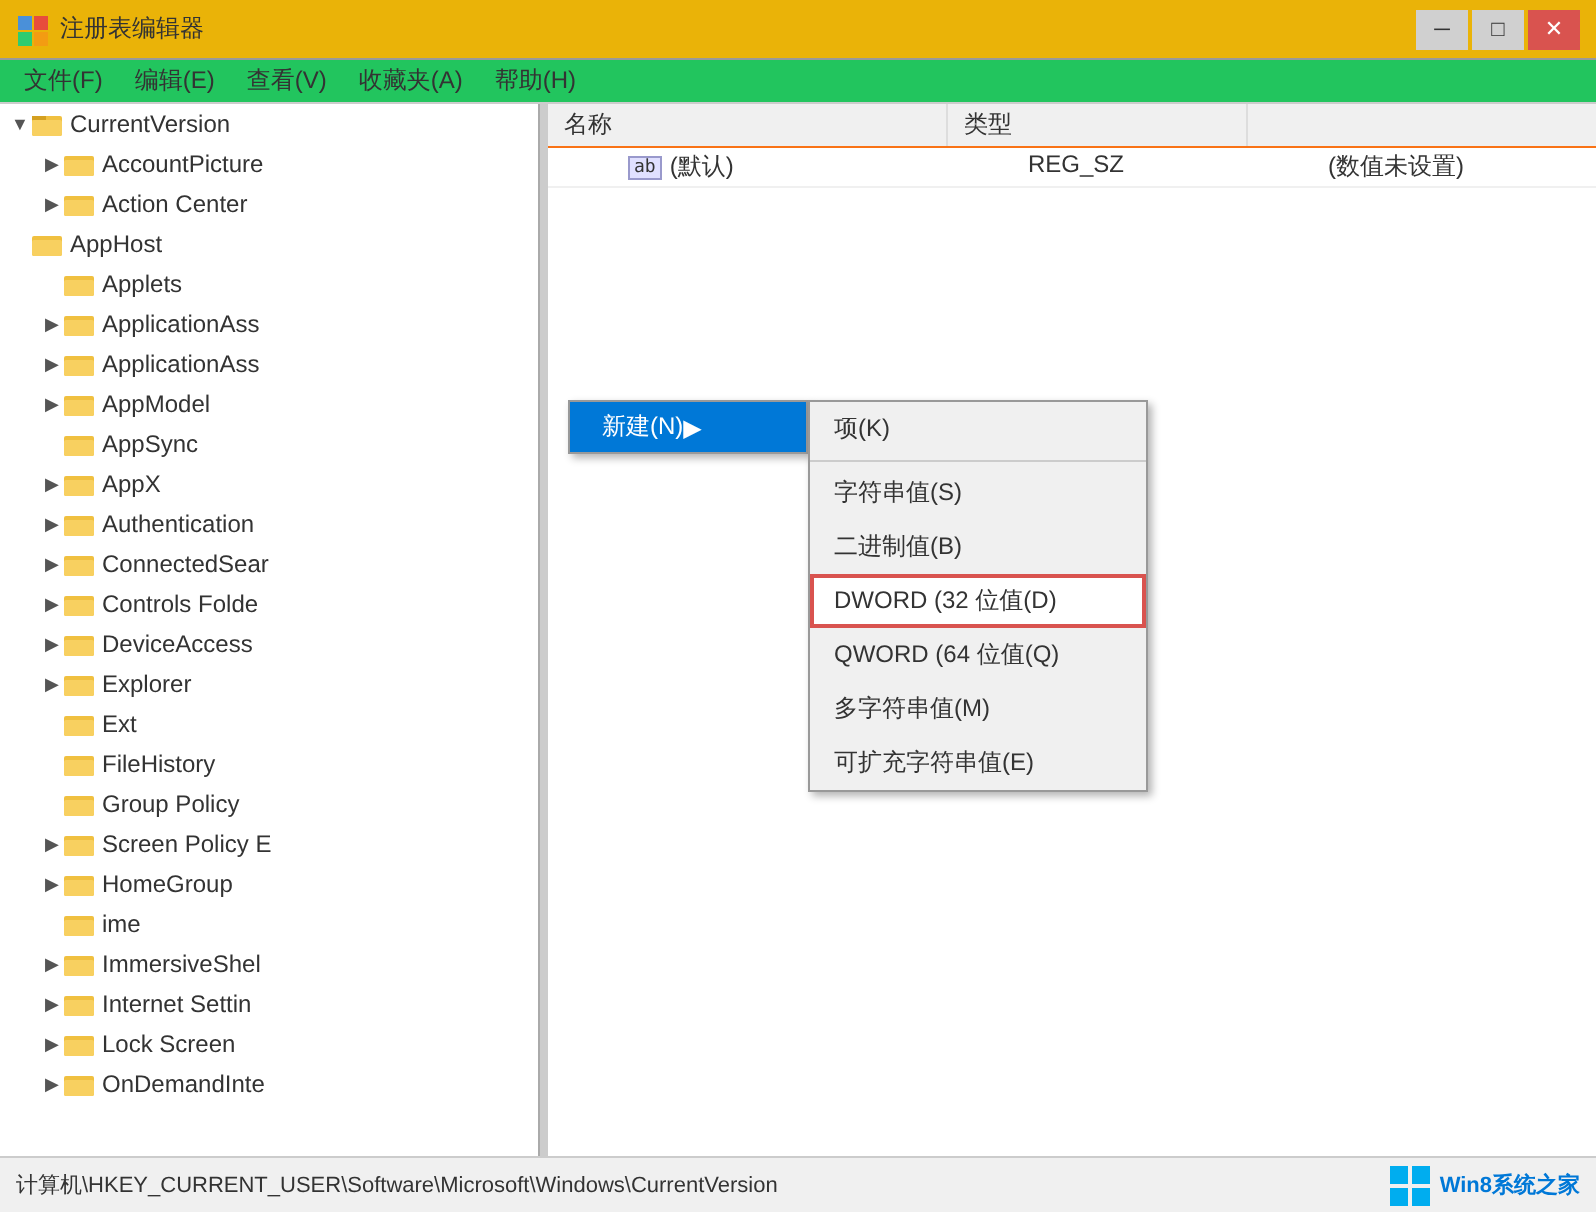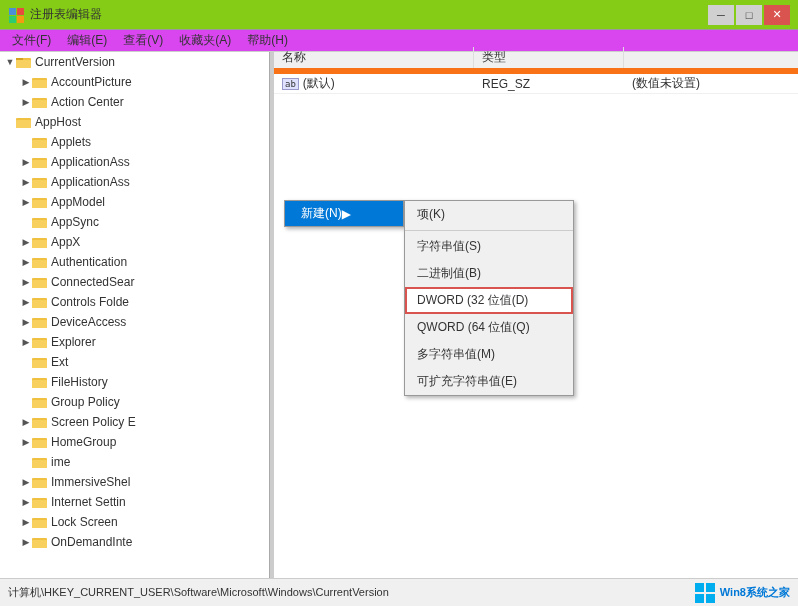--- a/index.html
+++ b/index.html
@@ -7,21 +7,21 @@
       width: 798px;
       height: 606px;
       font-family: "Microsoft YaHei", "SimHei", sans-serif;
       font-size: 12px;
       background: #f0f0f0;
       overflow: hidden;
     }
 
     
     .title-bar {
-      background: #84cc16;
+      background: #eab308;
       height: 30px;
       display: flex;
       align-items: center;
       justify-content: space-between;
       padding: 0 8px;
       border-bottom: 1px solid #999;
     }
     .title-bar-left {
       display: flex;
       align-items: center;
@@ -48,21 +48,21 @@
       font-size: 11px;
       display: flex;
       align-items: center;
       justify-content: center;
       color: #333;
     }
     .title-btn.close { background: #d9534f; color: white; }
 
     
     .menu-bar {
-      background: #d946ef;
+      background: #22c55e;
       height: 22px;
       display: flex;
       align-items: center;
       padding: 0 4px;
       border-bottom: 1px solid #ccc;
     }
     .menu-item {
       padding: 2px 8px;
       cursor: pointer;
       font-size: 12px;
@@ -126,44 +126,45 @@
       flex: 1;
       display: flex;
       flex-direction: column;
       position: relative;
     }
 
     
     .table-header {
       display: flex;
       background: #f0f0f0;
-      border-bottom: 6px solid #f97316;
+      border-bottom: 1px solid #f97316;
       height: 22px;
       align-items: flex-end;
     }
     .th-cell {
       padding: 2px 8px;
       font-size: 12px;
       color: #333;
       border-right: 1px solid #ddd;
     }
     .th-name { width: 200px; }
     .th-type { width: 150px; }
     .th-data { flex: 1; }
 
     
     .table-body {
       flex: 1;
       overflow-y: auto;
     }
     .table-row {
       display: flex;
-      align-items: center;
+      align-items: flex-start;
       height: 20px;
       border-bottom: 1px solid #f0f0f0;
+      padding-left: 32px;
     }
     .td-cell {
       padding: 1px 8px;
       font-size: 12px;
       color: #333;
     }
     .td-name { width: 200px; display: flex; align-items: center; gap: 4px; }
     .td-type { width: 150px; }
     .td-data { flex: 1; }
 

